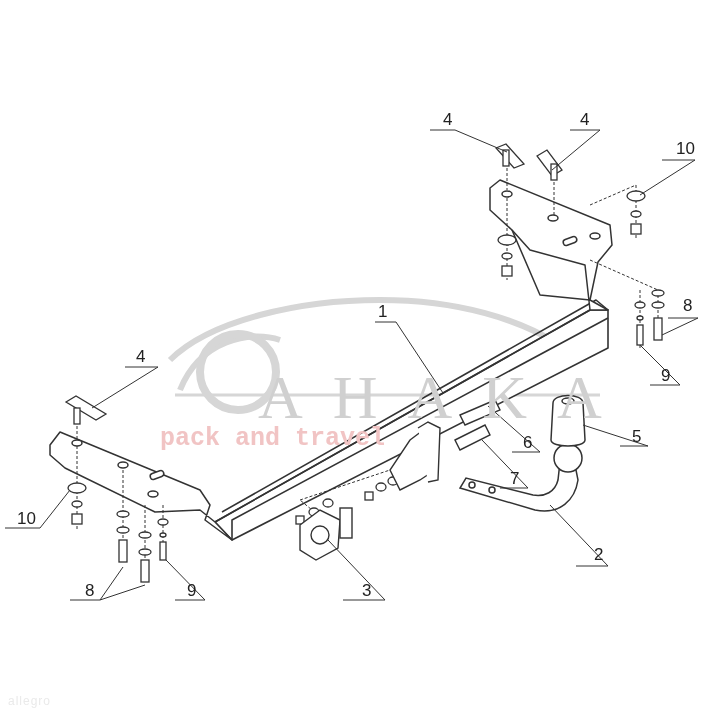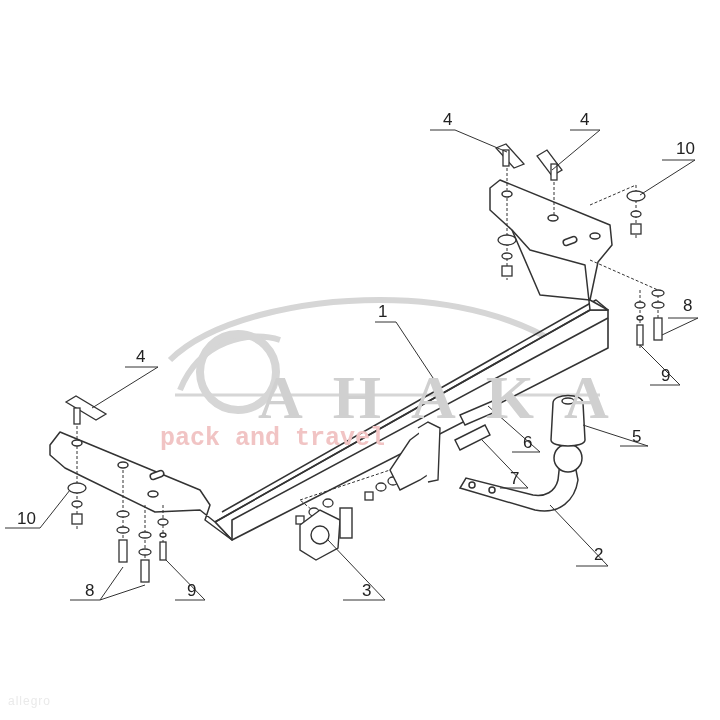--- a/index.html
+++ b/index.html
@@ -1,19 +1,19 @@
 <!DOCTYPE html>
 <html><head>
 <meta charset="utf-8">
 <style>
   html,body{margin:0;padding:0;background:#ffffff;}
   body{width:720px;height:720px;overflow:hidden;position:relative;font-family:"Liberation Sans",sans-serif;}
   #stage{position:absolute;left:0;top:0;width:720px;height:720px;}
   .lbl{position:absolute;font-family:"Liberation Sans",sans-serif;font-size:17px;color:#222;line-height:1;}
-  .wm-main{position:absolute;left:258px;top:362px;font-family:"Liberation Serif",serif;font-size:62px;letter-spacing:30px;color:#d0d0d0;font-weight:bold;}
+  .wm-main{position:absolute;left:258px;top:362px;font-family:"Liberation Serif",serif;font-size:62px;letter-spacing:30px;color:#d0d0d0;font-weight:normal;}
   .wm-sub{position:absolute;left:160px;top:424px;font-family:Liberation Mono, monospace;font-size:25px;color:#f1c4c4;font-weight:bold;}
   .wm-corner{position:absolute;left:8px;top:694px;font-size:12px;color:#eaeaea;letter-spacing:1px;}
 </style>
 </head>
 <body>
 
 <div id="stage">
   <svg width="720" height="720" viewBox="0 0 720 720">
     <g fill="none" stroke="#d6d6d6" stroke-width="6">
       <path d="M170 360 C210 320 300 300 380 300 C460 300 520 320 560 345"></path>

